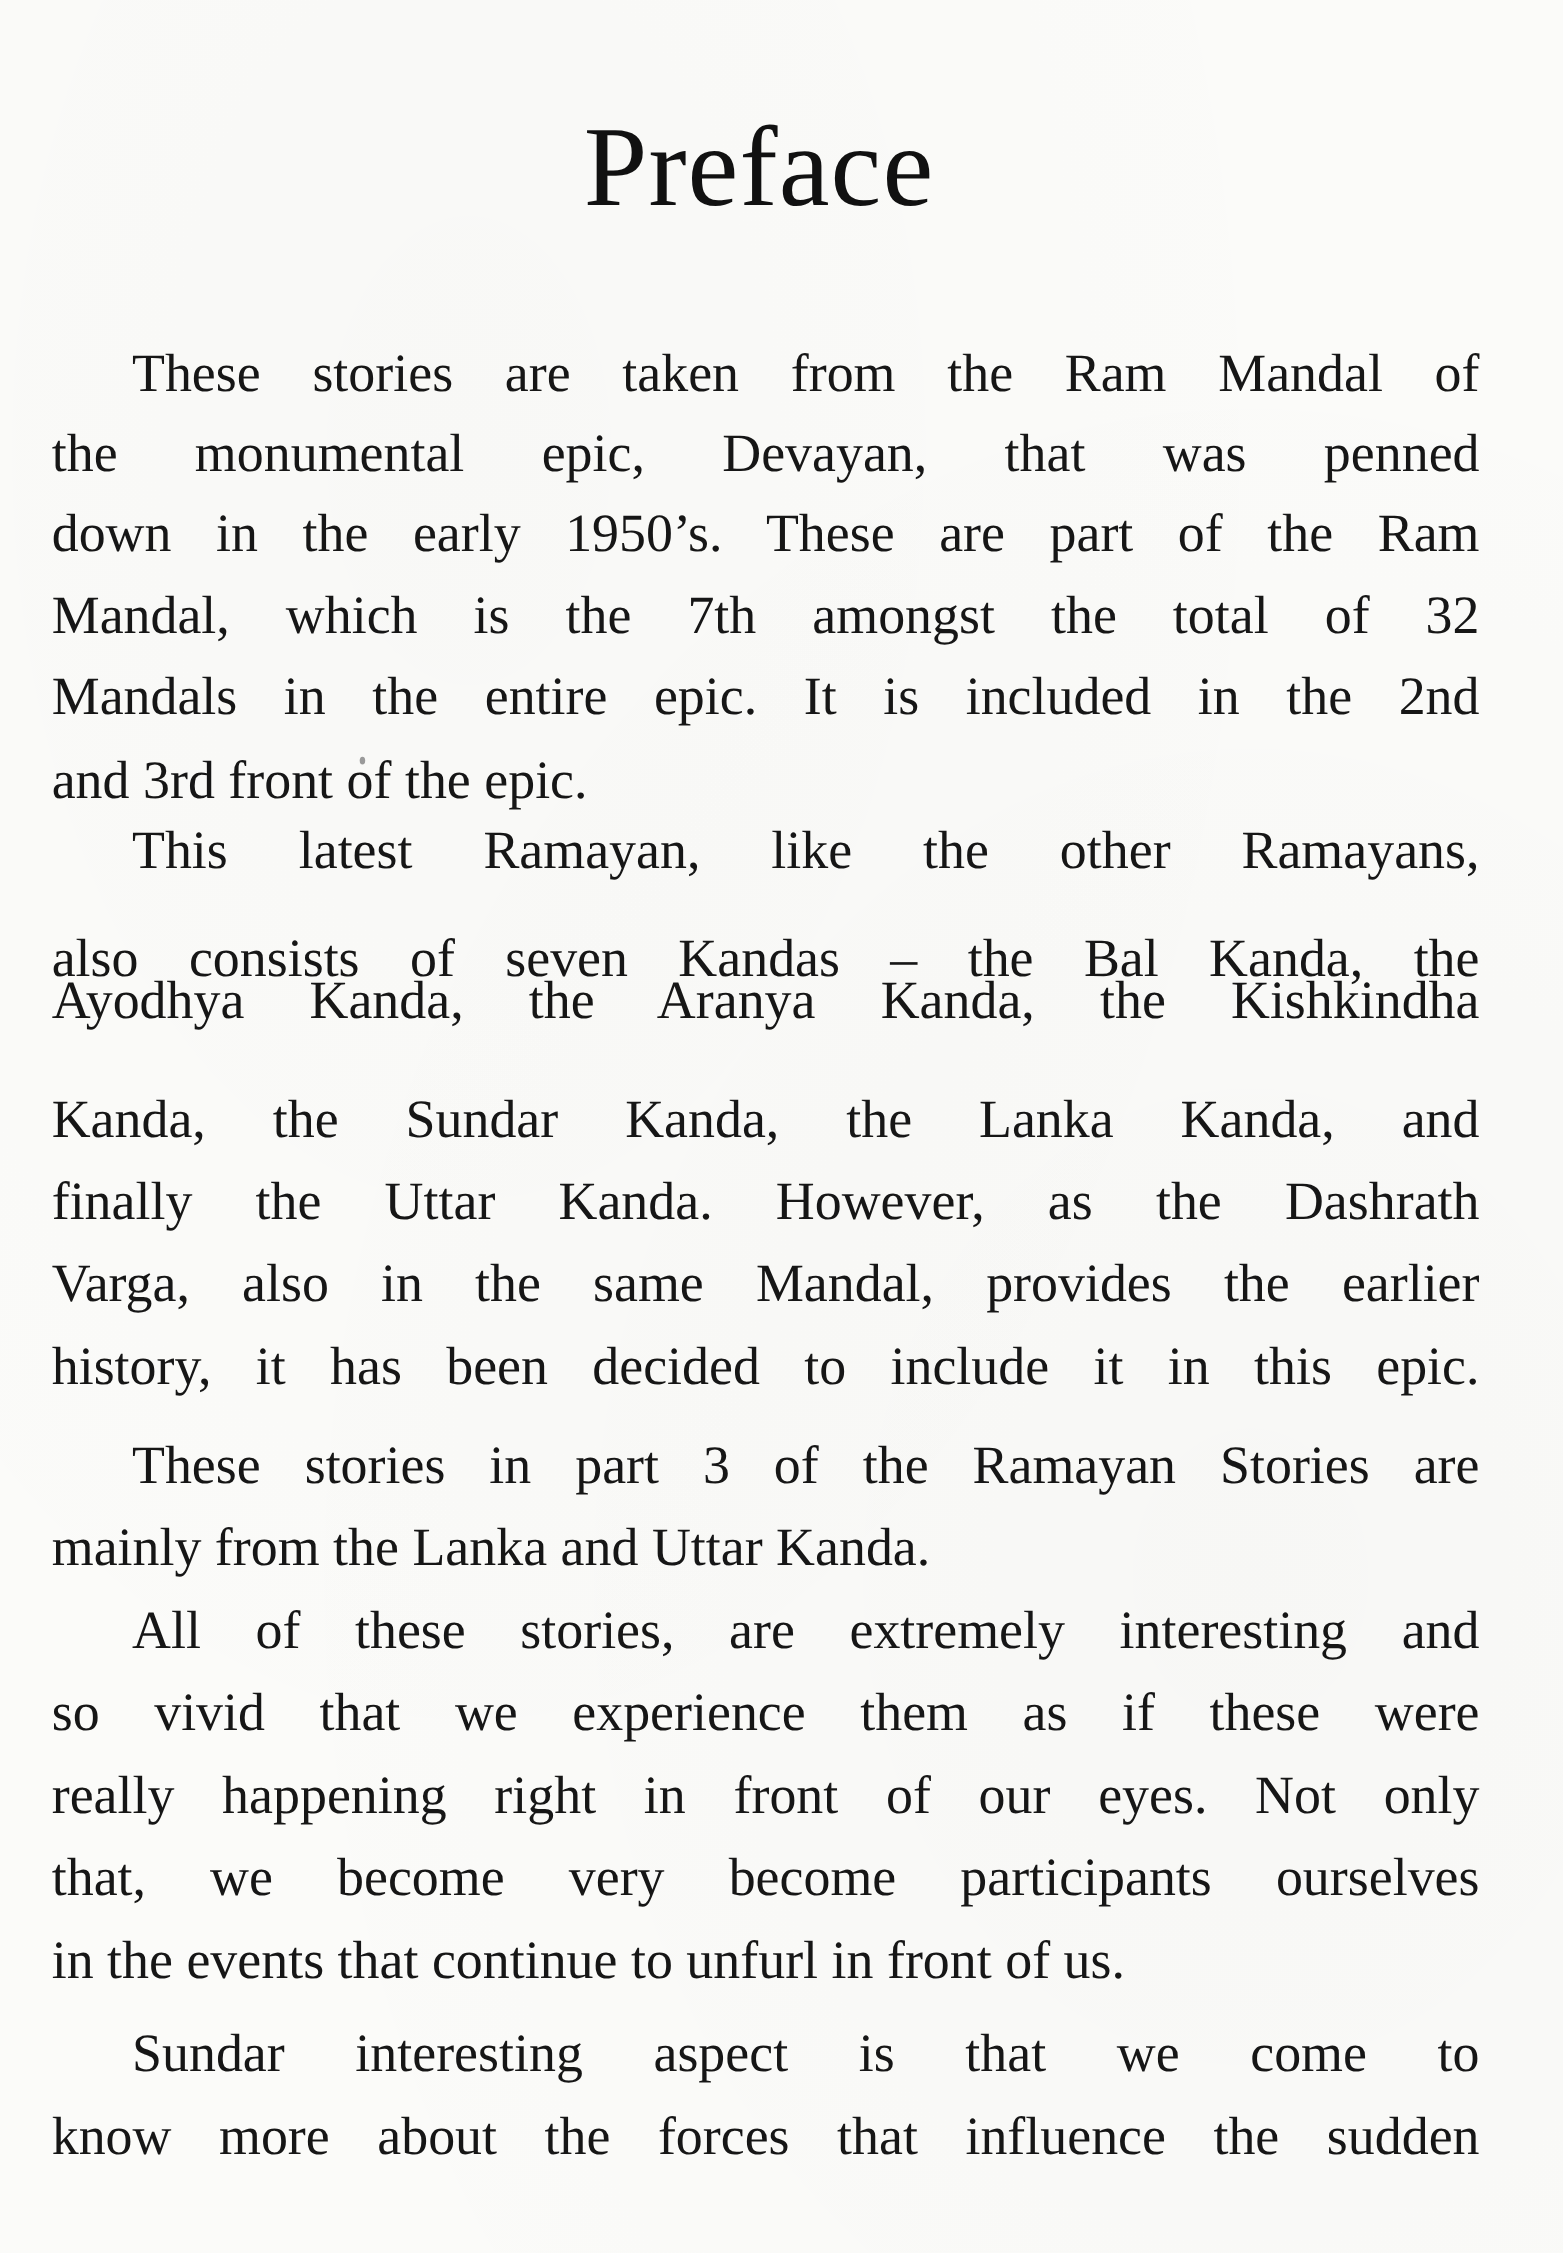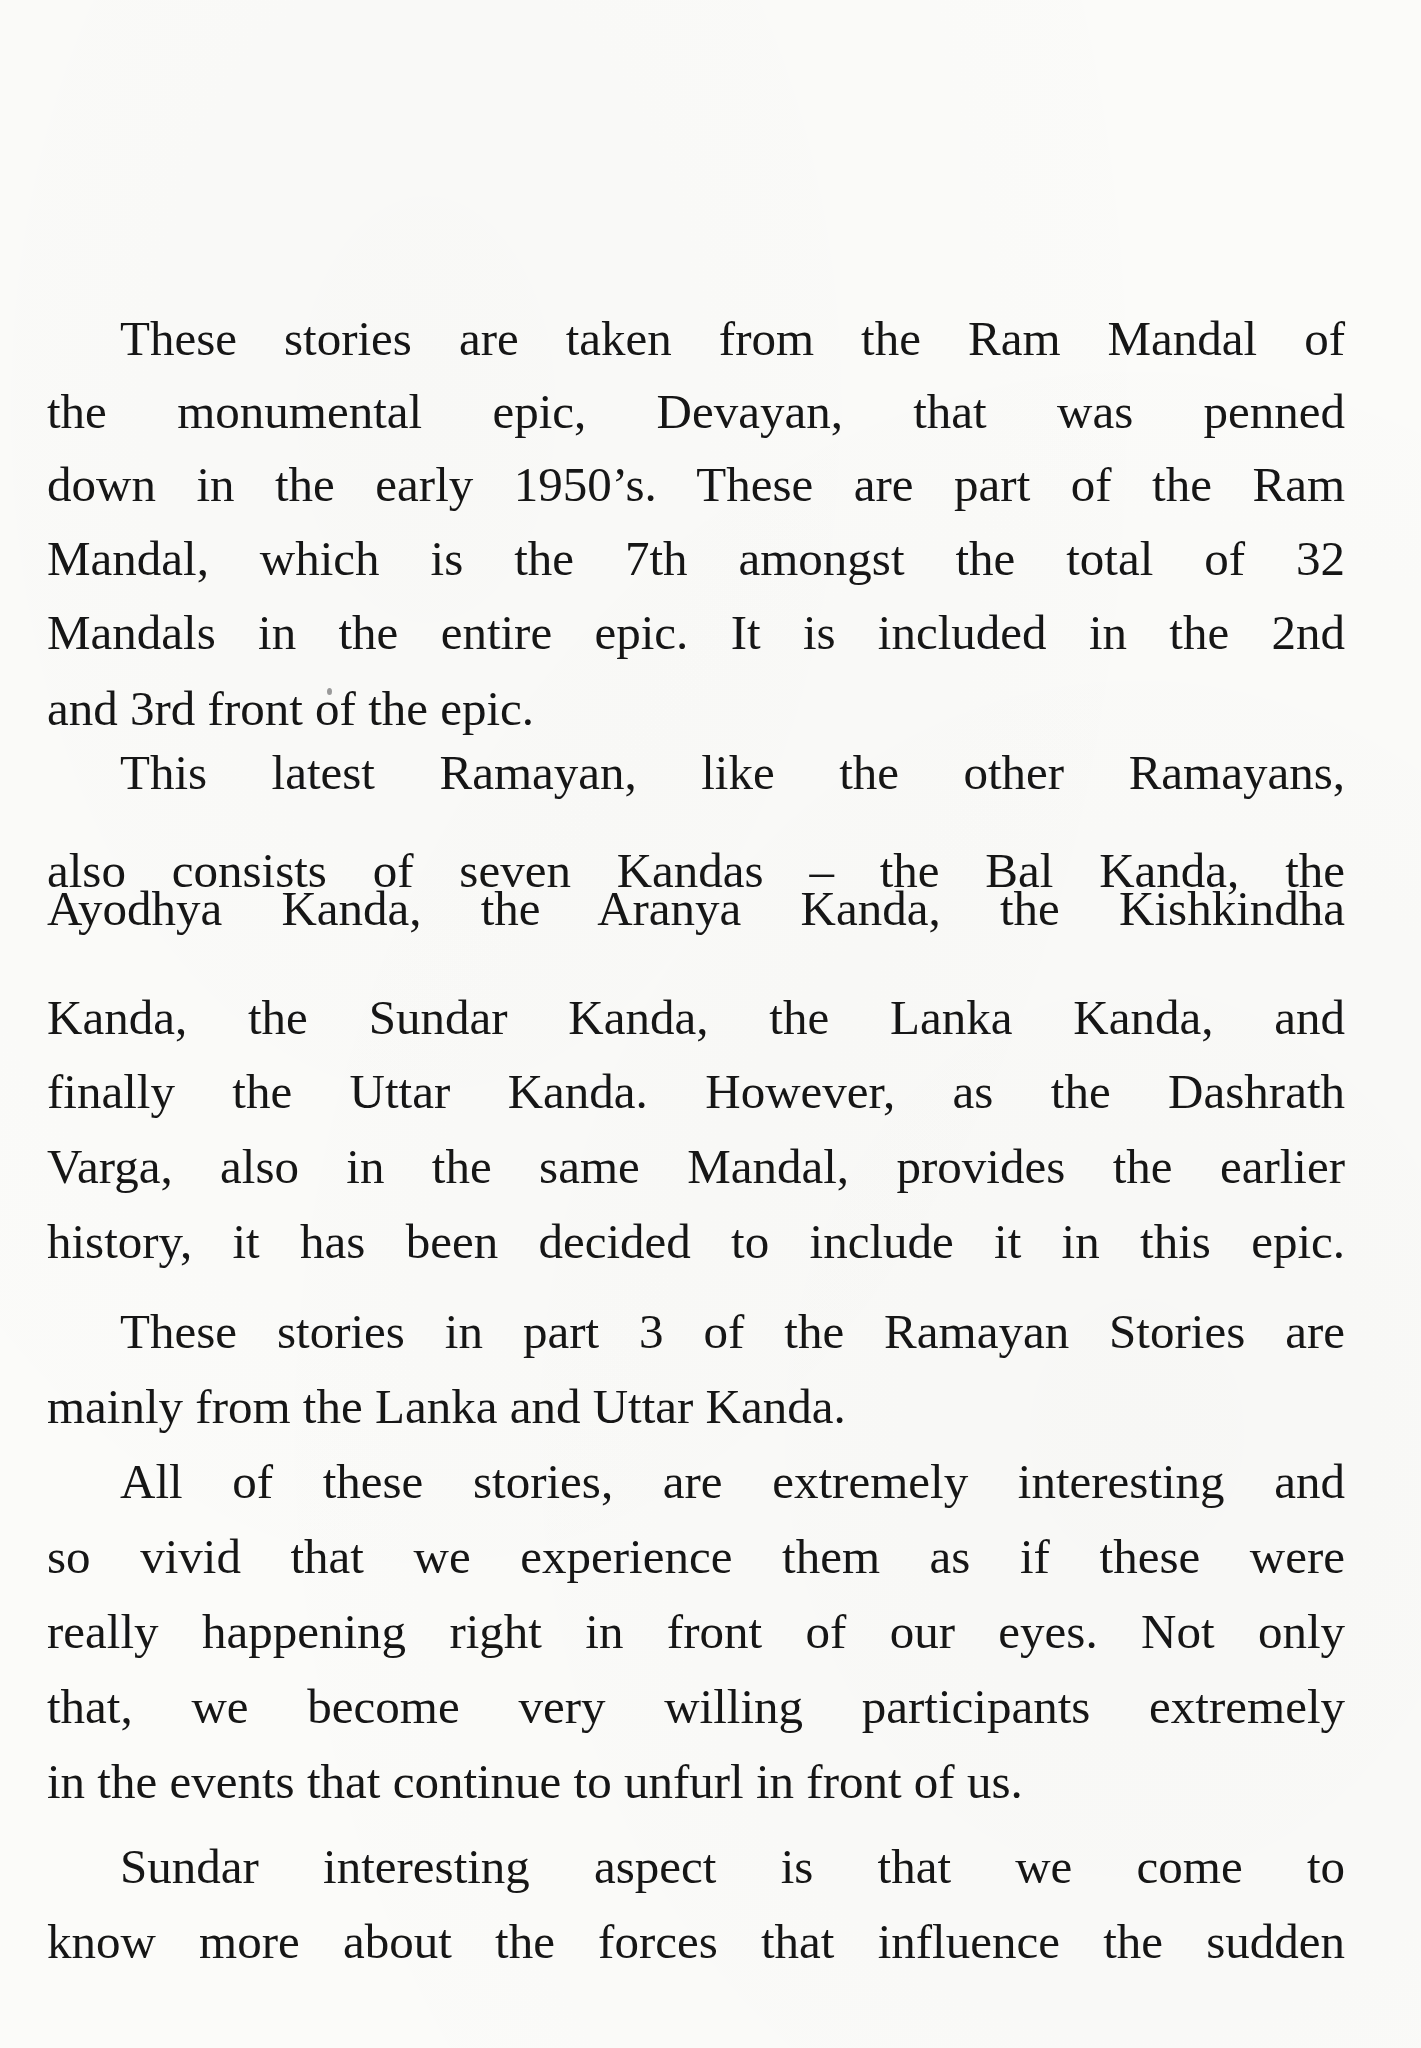--- a/index.html
+++ b/index.html
@@ -64,20 +64,21 @@
       width: 5px; height: 7px;
       border-radius: 50%;
       background: #9a9a9a;
     }
   </style>
 </head>
 <body>
 
 <div class="page">
 
+  <h1 class="title">Preface</h1>
 
   <div>
     <div class="line indent" style="top:302px">These stories are taken from the Ram Mandal of</div>
     <div class="line" style="top:375px">the monumental epic, Devayan, that was penned</div>
     <div class="line" style="top:448px">down in the early 1950’s. These are part of the Ram</div>
     <div class="line" style="top:522px">Mandal, which is the 7th amongst the total of 32</div>
     <div class="line" style="top:596px">Mandals in the entire epic. It is included in the 2nd</div>
     <div class="line last" style="top:672px">and 3rd front of the epic.</div>
   </div>
 
@@ -93,21 +94,21 @@
 
   <div>
     <div class="line indent" style="top:1295px">These stories in part 3 of the Ramayan Stories are</div>
     <div class="line last" style="top:1370px">mainly from the Lanka and Uttar Kanda.</div>
   </div>
 
   <div>
     <div class="line indent" style="top:1445px">All of these stories, are extremely interesting and</div>
     <div class="line" style="top:1520px">so vivid that we experience them as if these were</div>
     <div class="line" style="top:1595px">really happening right in front of our eyes. Not only</div>
-    <div class="line" style="top:1670px">that, we become very willing participants extremely</div>
+    <div class="line" style="top:1670px">that, we become very become participants ourselves</div>
     <div class="line last" style="top:1745px">in the events that continue to unfurl in front of us.</div>
   </div>
 
   <div>
     <div class="line indent" style="top:1830px">Sundar interesting aspect is that we come to</div>
     <div class="line" style="top:1905px">know more about the forces that influence the sudden</div>
   </div>
 
   <div class="speck" style="left:327px; top:688px;"></div>
 </div>

